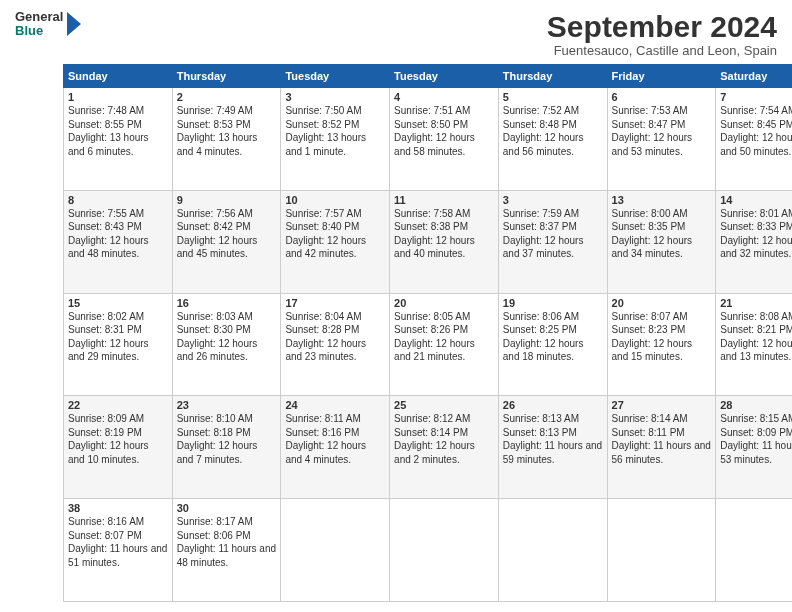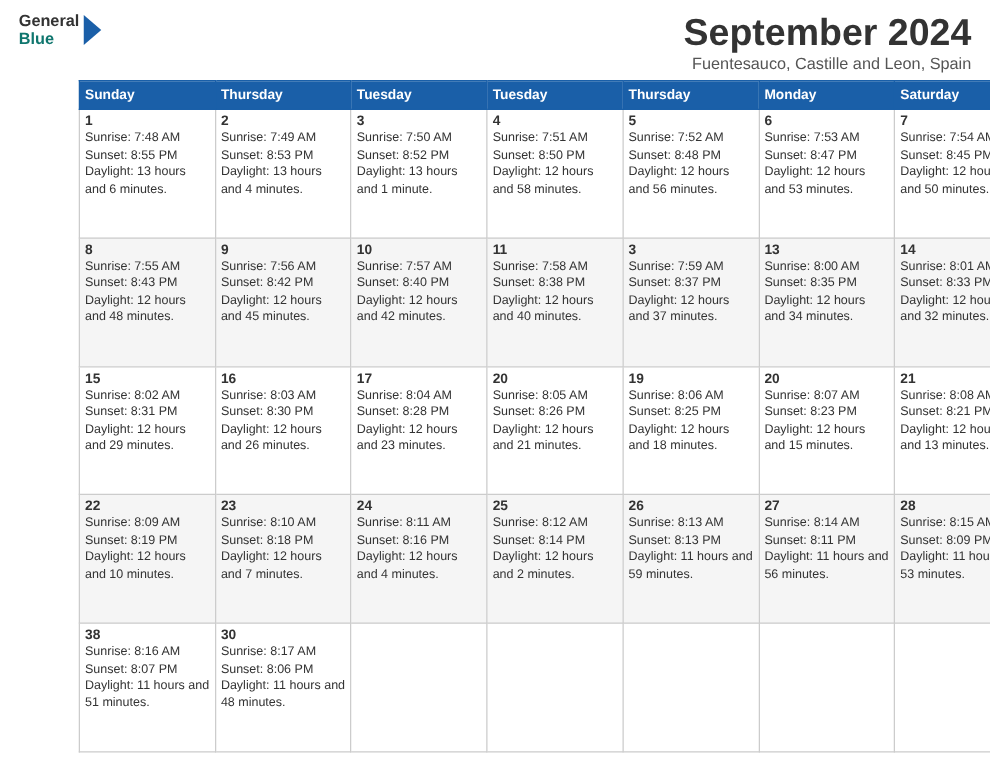--- a/index.html
+++ b/index.html
@@ -112,21 +112,21 @@
   </div>
 
   <table class="calendar">
     <thead>
       <tr>
         <th>Sunday</th>
         <th>Thursday</th>
         <th>Tuesday</th>
         <th>Tuesday</th>
         <th>Thursday</th>
-        <th>Monday</th>
+        <th>Friday</th>
         <th>Saturday</th>
       </tr>
     </thead>
     <tbody id="calendar-body">
     <tr>
           <td>
         <span class="day-num">1</span>
         <div class="day-info">
           Sunrise: 7:48 AM<br>
           Sunset: 8:55 PM<br>

